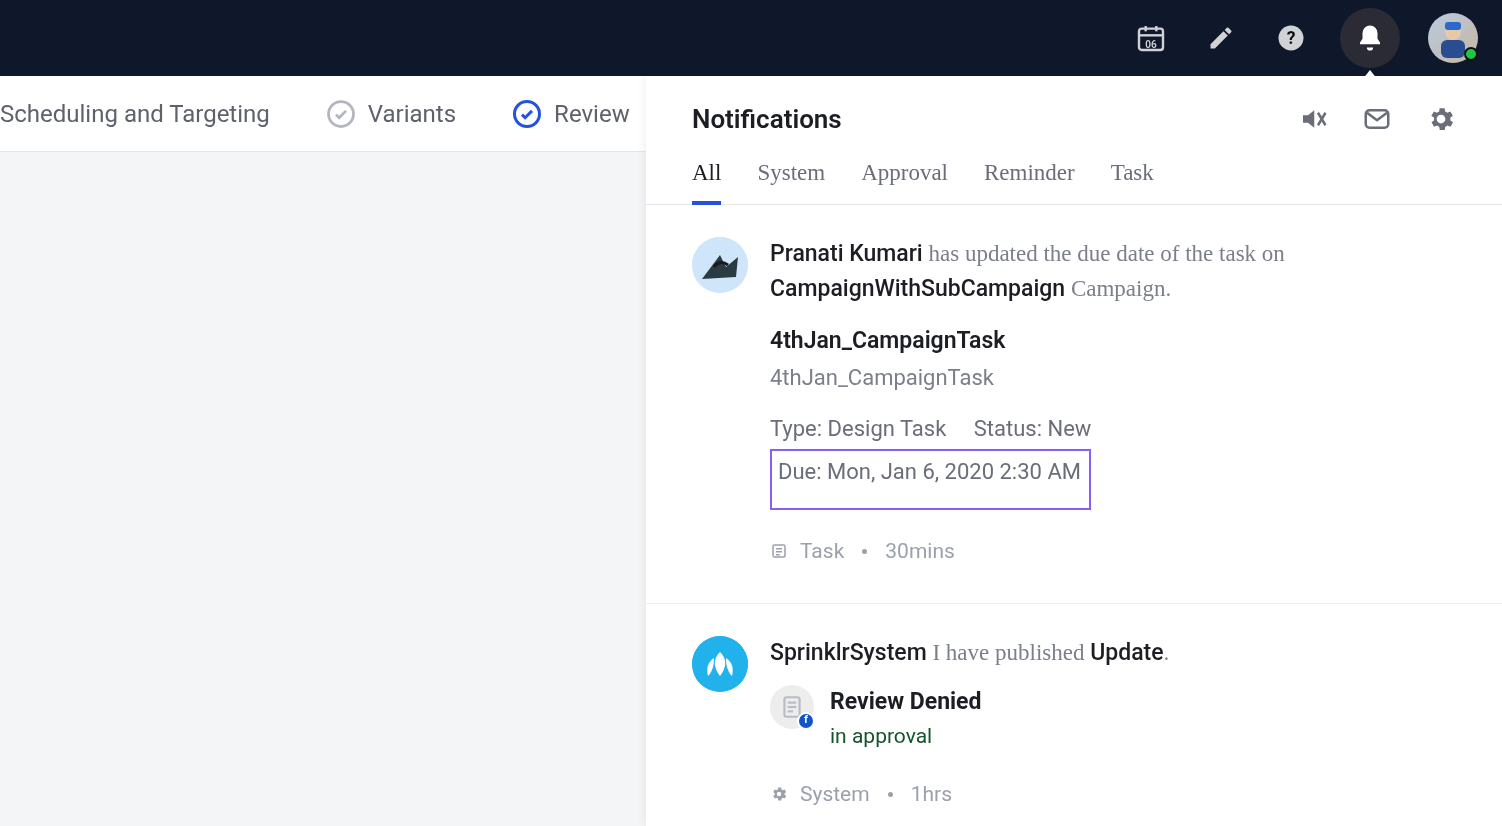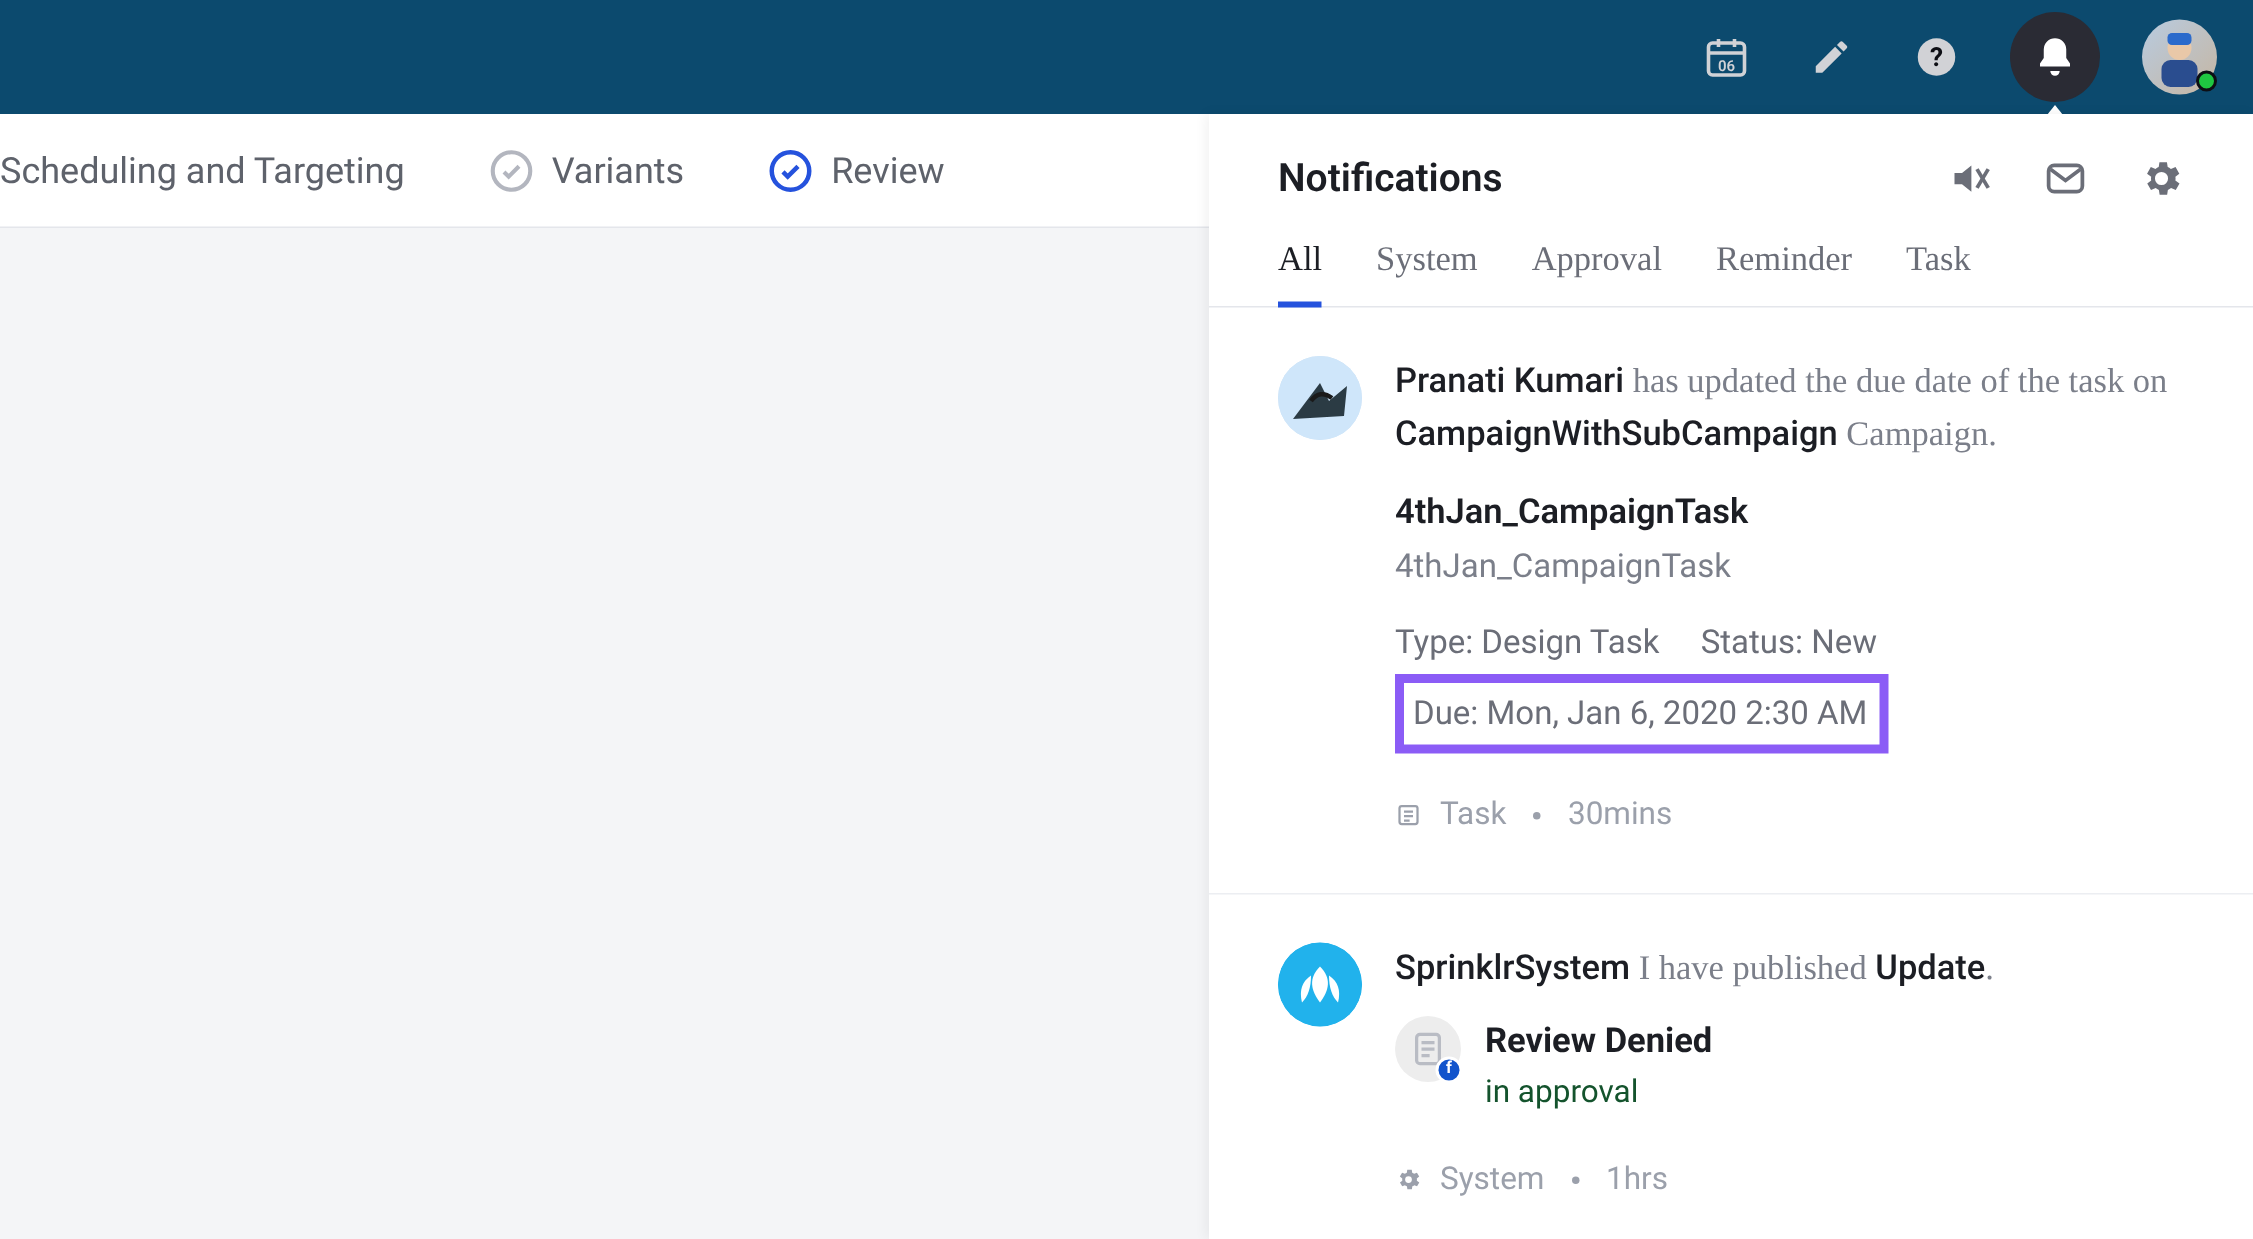--- a/index.html
+++ b/index.html
@@ -5,21 +5,21 @@
   * { box-sizing: border-box; margin: 0; padding: 0; }
   body {
     font-family: -apple-system, BlinkMacSystemFont, "Segoe UI", Roboto, Helvetica, Arial, sans-serif;
     width: 1502px;
     height: 826px;
     overflow: hidden;
     background: #f4f5f7;
   }
   .topbar {
     height: 76px;
-    background: #0c4a6e;
+    background: #0f172a;
     display: flex;
     align-items: center;
     justify-content: flex-end;
     padding-right: 24px;
     gap: 28px;
     color: #d1d2d6;
   }
   .topbar .icon-wrap {
     display: flex;
     align-items: center;
@@ -84,21 +84,21 @@
   .step-label.gray { color: #5e626b; }
   .checkcircle { width: 30px; height: 30px; display:flex;align-items:center;justify-content:center; }
   .content-area {
     position: relative;
     height: calc(826px - 76px);
   }
   .panel {
     position: absolute;
     top: 0;
     right: 0;
-    width: 696px;
+    width: 856px;
     height: 100%;
     background: #ffffff;
     box-shadow: -2px 0 8px rgba(0,0,0,0.06);
     display: flex;
     flex-direction: column;
   }
   .panel-header {
     display: flex;
     align-items: center;
     justify-content: space-between;
@@ -145,22 +145,22 @@
   }
   .notif .body { font-size: 23px; color: #1c1e24; line-height: 1.5; }
   .light { color: #7b7f8a; font-family: Liberation Serif, serif; }
   .strong { font-weight: 500; }
   .section-title { font-size: 23px; font-weight: 600; margin-top: 18px; }
   .section-sub { font-size: 22px; color: #7b7f8a; margin-top: 2px; }
   .meta-row { margin-top: 18px; font-size: 22px; color: #6b6e78; }
   .meta-row .part { margin-right: 22px; }
   .due-highlight {
     display: inline-block;
-    padding: 4px 8px 4px 6px;
-    border: 6px solid #8b5cf6;
+    padding: 4px 8px 20px 6px;
+    border: 2px solid #8b5cf6;
     margin-top: 4px;
     font-size: 22px;
     color: #6b6e78;
   }
   .cat-row { margin-top: 26px; display:flex;align-items:center;gap:12px;color:#9ba0ab;font-size:21px; }
   .dot { width:5px;height:5px;border-radius:50%;background:#9ba0ab; margin:0 6px;}
   .notif2 .av { background:#21b2ec; }
   .access-row { display:flex;gap:16px;margin-top:14px;align-items:flex-start; }
   .doc-icon {
     width:44px;height:44px;min-width:44px;border-radius:50%;

